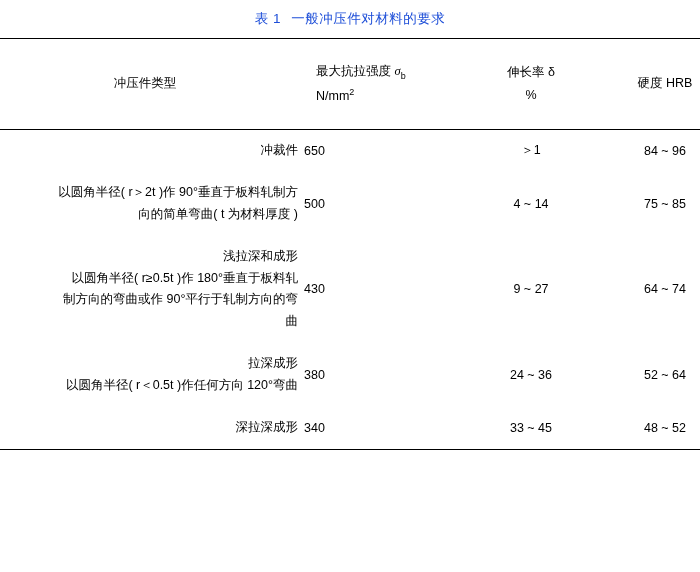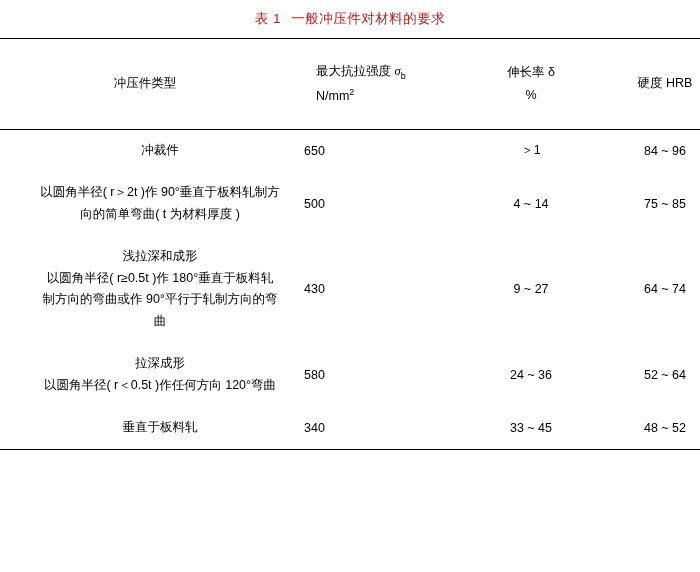--- a/index.html
+++ b/index.html
@@ -21,21 +21,21 @@
     box-sizing: border-box;
     padding: 0;
   }
   .table-caption {
     text-align: center;
     font-size: 13.5px;
     font-family: "Liberation Sans", sans-serif;
     letter-spacing: 0.5px;
     padding-top: 10px;
     padding-bottom: 10px;
-    color: #b91c1c;
+    color: #1d4ed8;
   }
   .caption-label { margin-right: 10px; }
   table.main {
     border-collapse: collapse;
     width: 666px;
     margin: 0 auto;
     table-layout: fixed;
   }
   table.main td, table.main th {
     border: 0;
@@ -56,21 +56,21 @@
     border-bottom: 0;
   }
   
   td.c0 { border-right: 1.1px solid #000; margin-top: 12px; }
   td.c1 { border-right: 1.1px solid #000; }
   td.c2 { border-right: 1.1px solid #000; }
 
   td.c0 {
     width: 290px;
     padding: 10px 0 10px 22px;
-    text-align: center;
+    text-align: right;
     line-height: 1.75;
   }
   td.c1 { width: 140px; text-align: left; padding: 10px 6px; }
   td.c2 { width: 118px; text-align: center; padding: 10px 6px; }
   td.c3 { width: 118px; text-align: center; padding: 10px 6px; }
 
   tr.header-row td {
     text-align: center;
     height: 78px;
     line-height: 1.85;
@@ -141,28 +141,28 @@
         <td class="c1">430</td>
         <td class="c2">9 ~ 27</td>
         <td class="c3">64 ~ 74</td>
       </tr>
 
       <tr>
         <td class="c0">
           <span class="body-line">拉深成形</span>
           <span class="body-line">以圆角半径( r＜0.5t )作任何方向 120°弯曲</span>
         </td>
-        <td class="c1">580</td>
+        <td class="c1">380</td>
         <td class="c2">24 ~ 36</td>
         <td class="c3">52 ~ 64</td>
       </tr>
 
       <tr>
         <td class="c0">
-          <span class="body-line">垂直于板料轧</span>
+          <span class="body-line">深拉深成形</span>
         </td>
         <td class="c1">340</td>
         <td class="c2">33 ~ 45</td>
         <td class="c3">48 ~ 52</td>
       </tr>
     </tbody>
   </table>
 
 </div>
 

